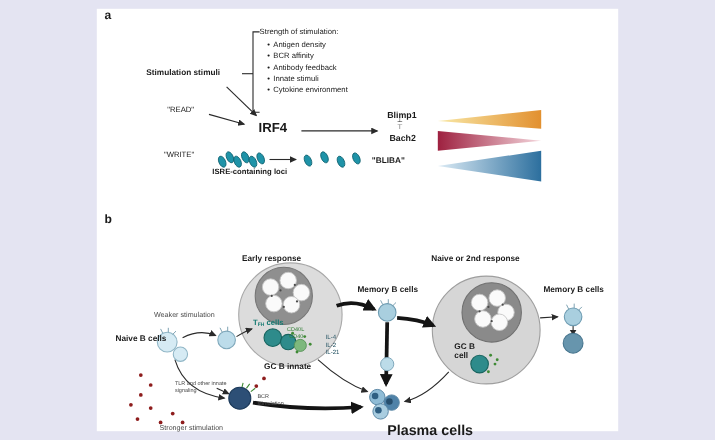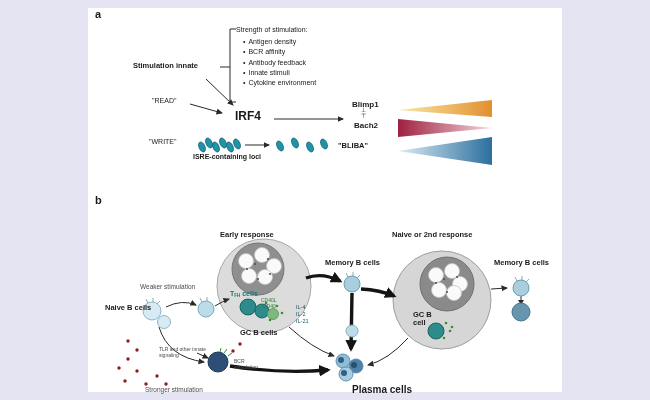--- a/index.html
+++ b/index.html
@@ -188,21 +188,21 @@
         <circle cx="125" cy="381" r="1.7"></circle>
       <circle cx="146" cy="384" r="1.7"></circle>
         <circle cx="157" cy="376" r="1.7"></circle>
       <circle cx="166" cy="384" r="1.7"></circle>
         <circle cx="240" cy="344" r="1.7"></circle>
       <circle cx="233" cy="351" r="1.7"></circle>
     </g>
   </svg>
 
   <div class="t b" style="left:95px;top:8px;font-size:11px;">a</div>
-  <div class="t b" style="left:133px;top:62px;font-size:7.5px;">Stimulation innate</div>
+  <div class="t b" style="left:133px;top:62px;font-size:7.5px;">Stimulation stimuli</div>
   <div class="t" style="left:236px;top:26px;font-size:7px;">Strength of stimulation:</div>
   <div class="t" style="left:243px;top:37px;font-size:7px;line-height:10.3px;">
     <div class="bullet">Antigen density</div>
     <div class="bullet">BCR affinity</div>
     <div class="bullet">Antibody feedback</div>
     <div class="bullet">Innate stimuli</div>
     <div class="bullet">Cytokine environment</div>
   </div>
   <div class="t" style="left:152px;top:97px;font-size:7px;">"READ"</div>
   <div class="t b" style="left:235px;top:110px;font-size:12px;">IRF4</div>
@@ -226,19 +226,19 @@
   <div class="t gray" style="left:145px;top:386px;font-size:6.5px;">Stronger stimulation</div>
 
   <div class="t b teal" style="left:230px;top:290px;font-size:7px;"><span>T</span><sub class="fh">FH</sub><span> cells</span></div>
 
   <div class="t green" style="left:261px;top:298px;font-size:5px;">CD40L</div>
   <div class="t green" style="left:263px;top:304px;font-size:5px;">CD40</div>
   <div class="t" style="left:296px;top:304px;font-size:5.5px;color:#1f4f5f;">IL-4</div>
   <div class="t" style="left:296px;top:311px;font-size:5.5px;color:#1f4f5f;">IL-2</div>
   <div class="t" style="left:296px;top:318px;font-size:5.5px;color:#1f4f5f;">IL-21</div>
 
-  <div class="t b" style="left:240px;top:329px;font-size:7.5px;">GC B cells</div>
+  <div class="t b" style="left:240px;top:329px;font-size:7.5px;">GC B innate</div>
   <div class="t b wrap" style="left:413px;top:311px;font-size:7.5px;width:32px;line-height:8px;">GC B cell</div>
-  <div class="t b" style="left:333px;top:384px;font-size:10px;padding-left:19px;">Plasma cells</div>
+  <div class="t b" style="left:333px;top:384px;font-size:13px;padding-left:19px;">Plasma cells</div>
 
   <div class="t gray wrap" style="left:159px;top:346px;font-size:5px;width:58px;line-height:6px;">TLR and other innate signaling</div>
   <div class="t gray wrap" style="left:234px;top:358px;font-size:5px;width:28px;line-height:6px;">BCR stimulation</div>
 </div>
 
 </body></html>

